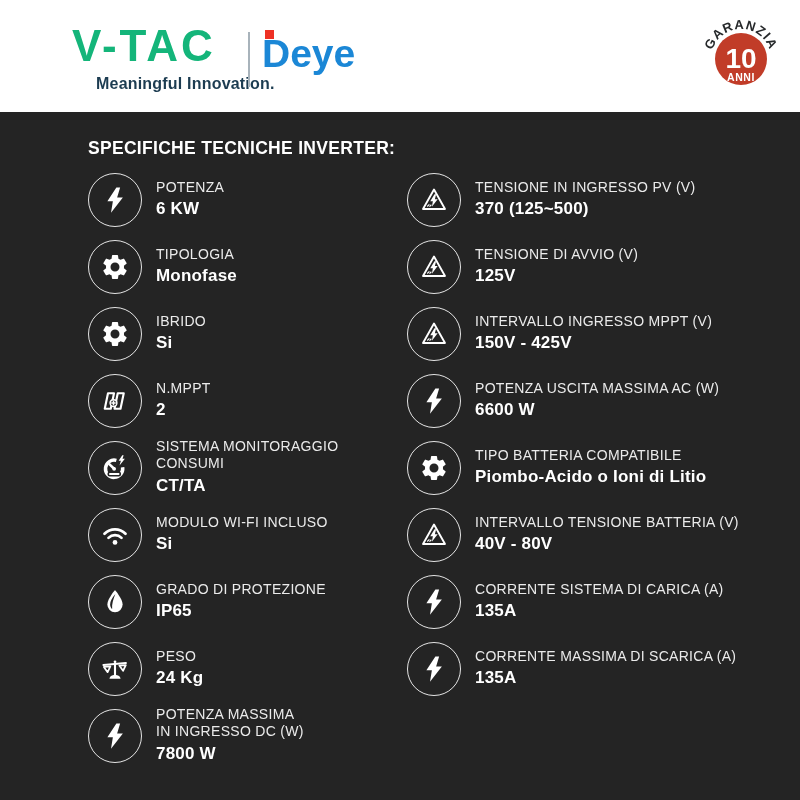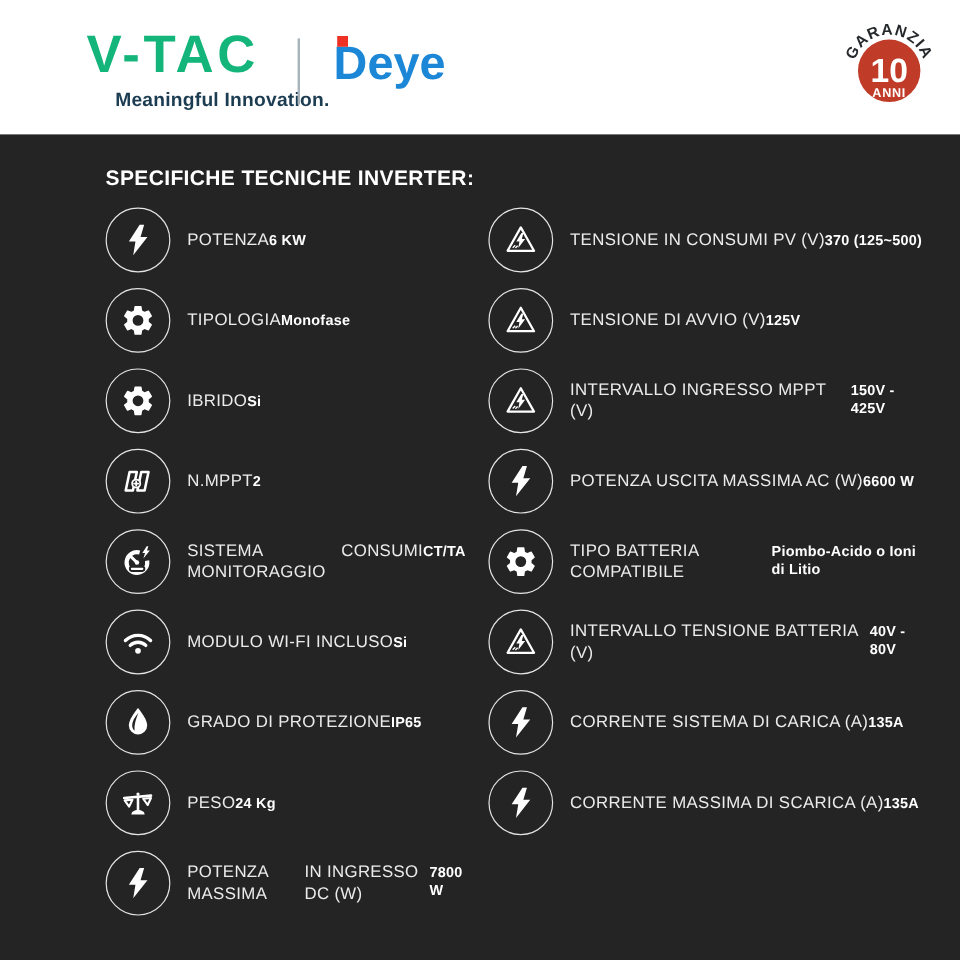--- a/index.html
+++ b/index.html
@@ -19,21 +19,21 @@
   .vtac-tagline{
     position:absolute;left:96px;top:75px;
     font-size:16px;font-weight:700;letter-spacing:.2px;
     color:var(--tagline_navy,#1c3c51);
   }
   .logo-divider{
     position:absolute;left:248px;top:32px;width:2px;height:55px;
     background:#a8b3bb;
   }
   .deye-logo{
-    position:absolute;left:278px;top:26px;width:140px;height:70px;
+    position:absolute;left:262px;top:26px;width:140px;height:70px;
   }
   .deye-red-square{
     position:absolute;left:3px;top:4px;width:9px;height:9px;
     background:var(--deye_red,#ee3124);
   }
   .deye-text{
     display:block;padding-top:8px;
     font-size:39px;font-weight:800;line-height:1;
     color:var(--deye_blue,#1b87d6);
   }
@@ -50,26 +50,26 @@
   .spec-col{position:absolute;top:54px;}
   .spec-col-left{left:88px;width:300px;}
   .spec-col-right{left:407px;width:370px;}
   .spec-row{height:67px;display:flex;align-items:center;gap:14px;}
   .spec-icon{
     flex:0 0 auto;width:54px;height:54px;border-radius:50%;
     border:1.4px solid rgba(255,255,255,.88);
     display:flex;align-items:center;justify-content:center;box-sizing:border-box;
   }
   .spec-icon svg{width:30px;height:30px;display:block;}
-  .spec-text{display:flex;flex-direction:row;}
+  .spec-text{display:flex;flex-direction:column;}
   .spec-label{
     font-size:14px;line-height:1.28;letter-spacing:.3px;color:#ebebeb;
   }
   .spec-value{
-    font-size:12px;line-height:1.3;font-weight:700;color:#ffffff;margin-top:2px;letter-spacing:.2px;
+    font-size:17px;line-height:1.3;font-weight:700;color:#ffffff;margin-top:2px;letter-spacing:.2px;
   }
 </style>
 </head>
 <body>
 
 <div class="header">
   <div class="vtac-logo">V-TAC</div>
   <div class="vtac-tagline">Meaningful Innovation.</div>
   <div class="logo-divider"></div>
   <div class="deye-logo">
@@ -215,21 +215,21 @@
   <div class="spec-col spec-col-right">
       <div class="spec-row">
         <div class="spec-icon">
           <svg viewBox="0 0 24 24">
             <path fill="none" stroke="#fff" stroke-width="1.5" stroke-linejoin="round" d="M12 3.6 20.8 19.2H3.2z"></path>
             <path fill="#fff" d="M12.4 7.4 9 13h2.1l-.8 4.4 4.6-6.1h-2.2l1-3.9z"></path>
             <path stroke="#fff" stroke-width=".9" d="M6.6 17.2l1.7-1.7M8.4 17.3l1.5-1.5"></path>
           </svg>
         </div>
         <div class="spec-text">
-          <div class="spec-label">TENSIONE IN CONSUMI PV (V)</div>
+          <div class="spec-label">TENSIONE IN INGRESSO PV (V)</div>
           <div class="spec-value">370 (125~500)</div>
         </div>
       </div>
       <div class="spec-row">
         <div class="spec-icon">
           <svg viewBox="0 0 24 24">
             <path fill="none" stroke="#fff" stroke-width="1.5" stroke-linejoin="round" d="M12 3.6 20.8 19.2H3.2z"></path>
             <path fill="#fff" d="M12.4 7.4 9 13h2.1l-.8 4.4 4.6-6.1h-2.2l1-3.9z"></path>
             <path stroke="#fff" stroke-width=".9" d="M6.6 17.2l1.7-1.7M8.4 17.3l1.5-1.5"></path>
           </svg>

